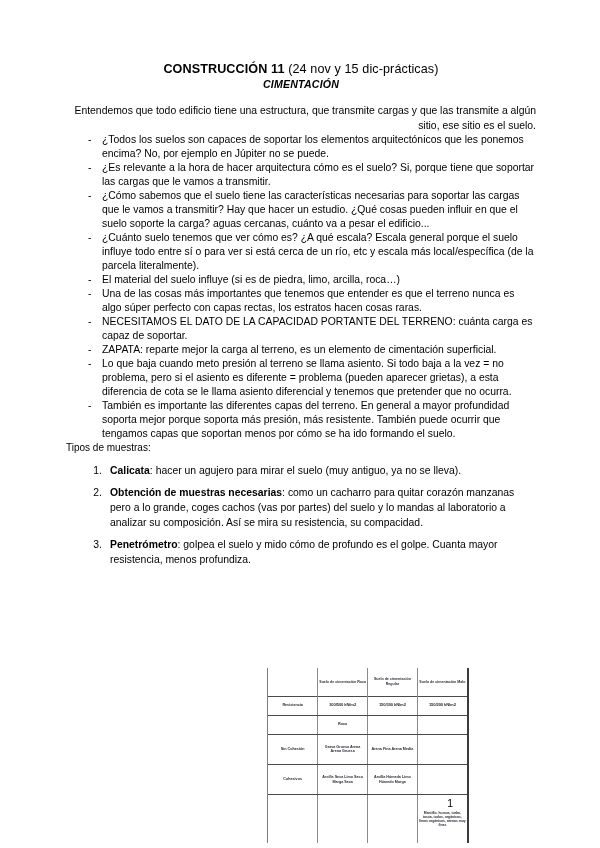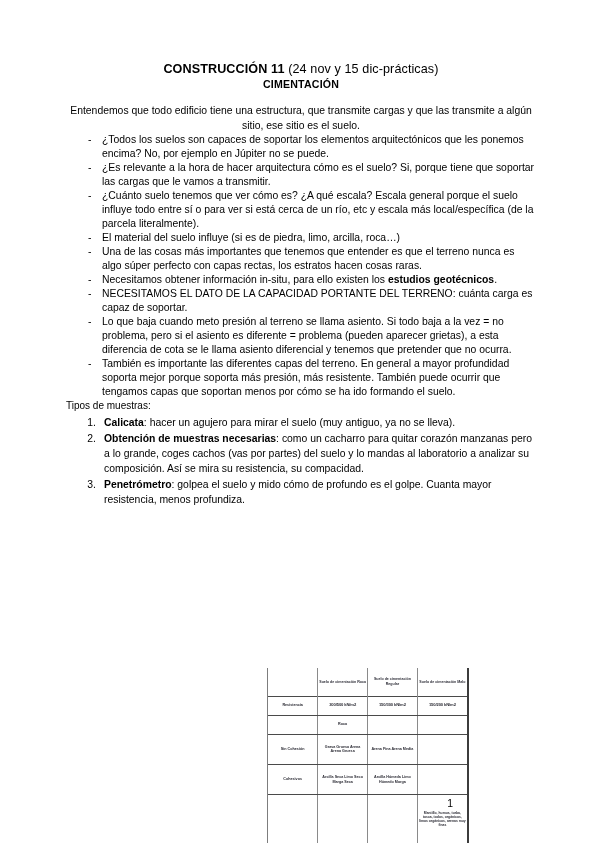--- a/index.html
+++ b/index.html
@@ -41,30 +41,31 @@
     margin: 0;
     letter-spacing: 0.1px;
   }
   .doc-title .strong {
     font-weight: bold;
   }
   .doc-subtitle {
     font-size: 10.6px;
     line-height: 14px;
     font-weight: bold;
+    font-style: italic;
     margin: 0;
     letter-spacing: 0.2px;
   }
 
   
   .para {
     font-size: 10.4px;
     line-height: 14.6px;
     margin: 0 0 0 0;
-    text-align: center;
+    text-align: right;
   }
 
   
   ul.dash-list {
     list-style: none;
     margin: 0;
     padding: 0;
   }
   ul.dash-list > li {
     position: relative;
@@ -85,21 +86,21 @@
     list-style: none;
     margin: 0;
     padding: 0;
     counter-reset: numitem;
   }
   ol.num-list > li {
     position: relative;
     padding-left: 36px;
     font-size: 10.4px;
     line-height: 14.6px;
-    margin: 2px;
+    margin: 8px;
     counter-increment: numitem;
   }
   ol.num-list > li::before {
     content: counter(numitem) ".";
     position: absolute;
     left: 15px;
     top: 0;
     text-align: right;
     width: 13px;
   }
@@ -189,25 +190,26 @@
     <div class="title-block">
       <div class="doc-title"><span class="strong">CONSTRUCCIÓN 11</span><span> (24 nov y 15 dic-prácticas)</span></div>
       <div class="doc-subtitle">CIMENTACIÓN</div>
     </div>
 
     <p class="para">Entendemos que todo edificio tiene una estructura, que transmite cargas y que las transmite a algún sitio, ese sitio es el suelo.</p>
 
     <ul class="dash-list">
       <li>¿Todos los suelos son capaces de soportar los elementos arquitectónicos que les ponemos encima? No, por ejemplo en Júpiter no se puede.</li>
       <li>¿Es relevante a la hora de hacer arquitectura cómo es el suelo? Si, porque tiene que soportar las cargas que le vamos a transmitir.</li>
+      <li>¿Cómo sabemos que el suelo tiene las características necesarias para soportar las cargas que le vamos a transmitir? Hay que hacer un estudio. ¿Qué cosas pueden influir en que el suelo soporte la carga? aguas cercanas, cuánto va a pesar el edificio...</li>
       <li>¿Cuánto suelo tenemos que ver cómo es? ¿A qué escala? Escala general porque el suelo influye todo entre sí o para ver si está cerca de un río, etc y escala más local/específica (de la parcela literalmente).</li>
       <li>El material del suelo influye (si es de piedra, limo, arcilla, roca…)</li>
       <li>Una de las cosas más importantes que tenemos que entender es que el terreno nunca es algo súper perfecto con capas rectas, los estratos hacen cosas raras.</li>
-      <li><span>Necesitamos obtener información in-situ, para ello existen los </span><span class="inline-strong">estudios geotécnicos</span><span>.</span></li>
       <li>NECESITAMOS EL DATO DE LA CAPACIDAD PORTANTE DEL TERRENO: cuánta carga es capaz de soportar.</li>
+      <li>ZAPATA: reparte mejor la carga al terreno, es un elemento de cimentación superficial.</li>
       <li>Lo que baja cuando meto presión al terreno se llama asiento. Si todo baja a la vez = no problema, pero si el asiento es diferente = problema (pueden aparecer grietas), a esta diferencia de cota se le llama asiento diferencial y tenemos que pretender que no ocurra.</li>
       <li>También es importante las diferentes capas del terreno. En general a mayor profundidad soporta mejor porque soporta más presión, más resistente. También puede ocurrir que tengamos capas que soportan menos por cómo se ha ido formando el suelo.</li>
     </ul>
 
     <div class="label-line">Tipos de muestras:</div>
 
     <ol class="num-list">
       <li><span class="lead">Calicata</span><span>: hacer un agujero para mirar el suelo (muy antiguo, ya no se lleva).</span></li>
       <li><span class="lead">Obtención de muestras necesarias</span><span>: como un cacharro para quitar corazón manzanas pero a lo grande, coges cachos (vas por partes) del suelo y lo mandas al laboratorio a analizar su composición. Así se mira su resistencia, su compacidad.</span></li>
       <li><span class="lead">Penetrómetro</span><span>: golpea el suelo y mido cómo de profundo es el golpe. Cuanta mayor resistencia, menos profundiza.</span></li>

